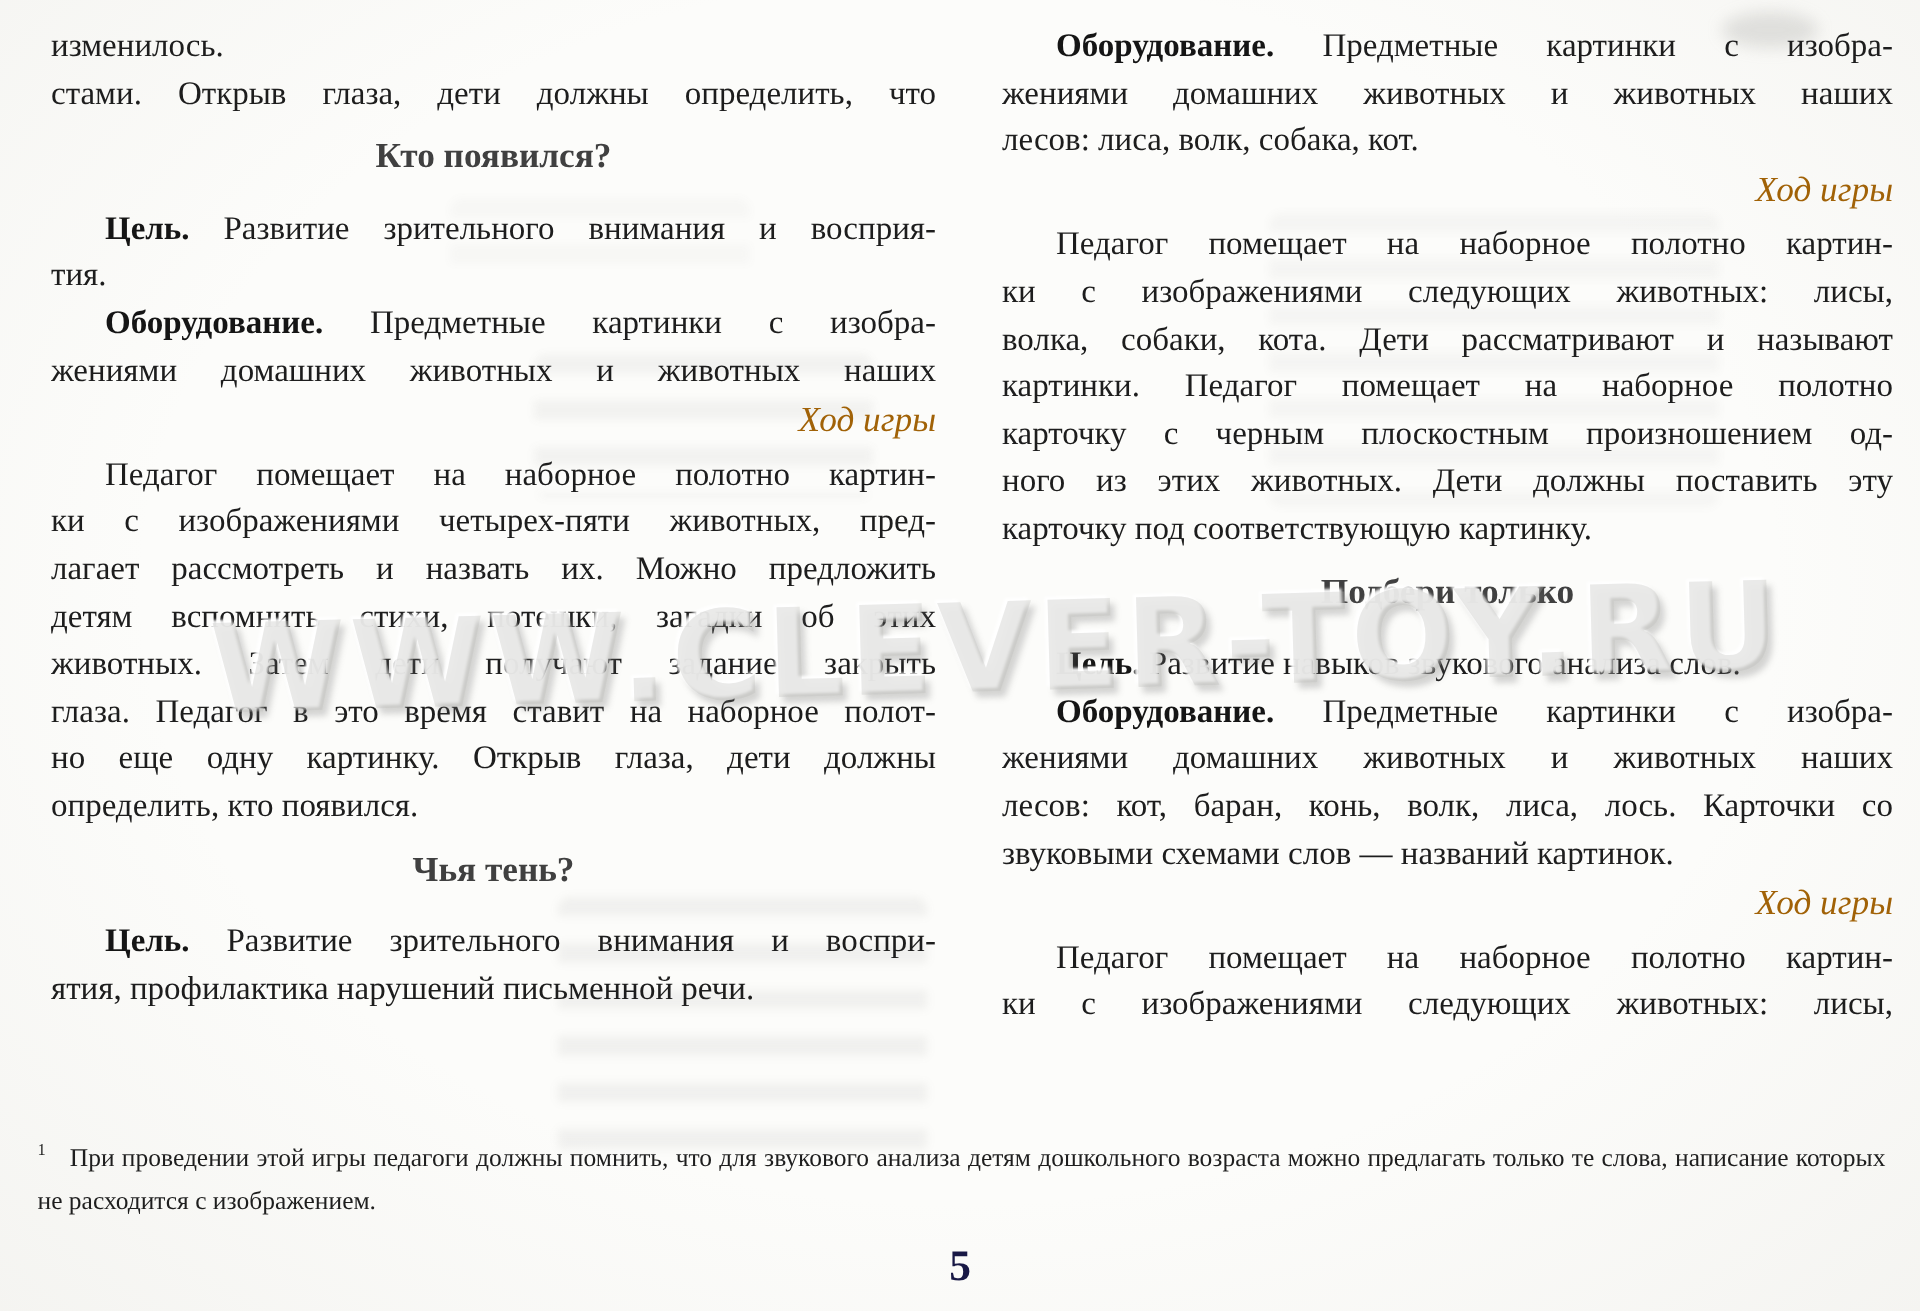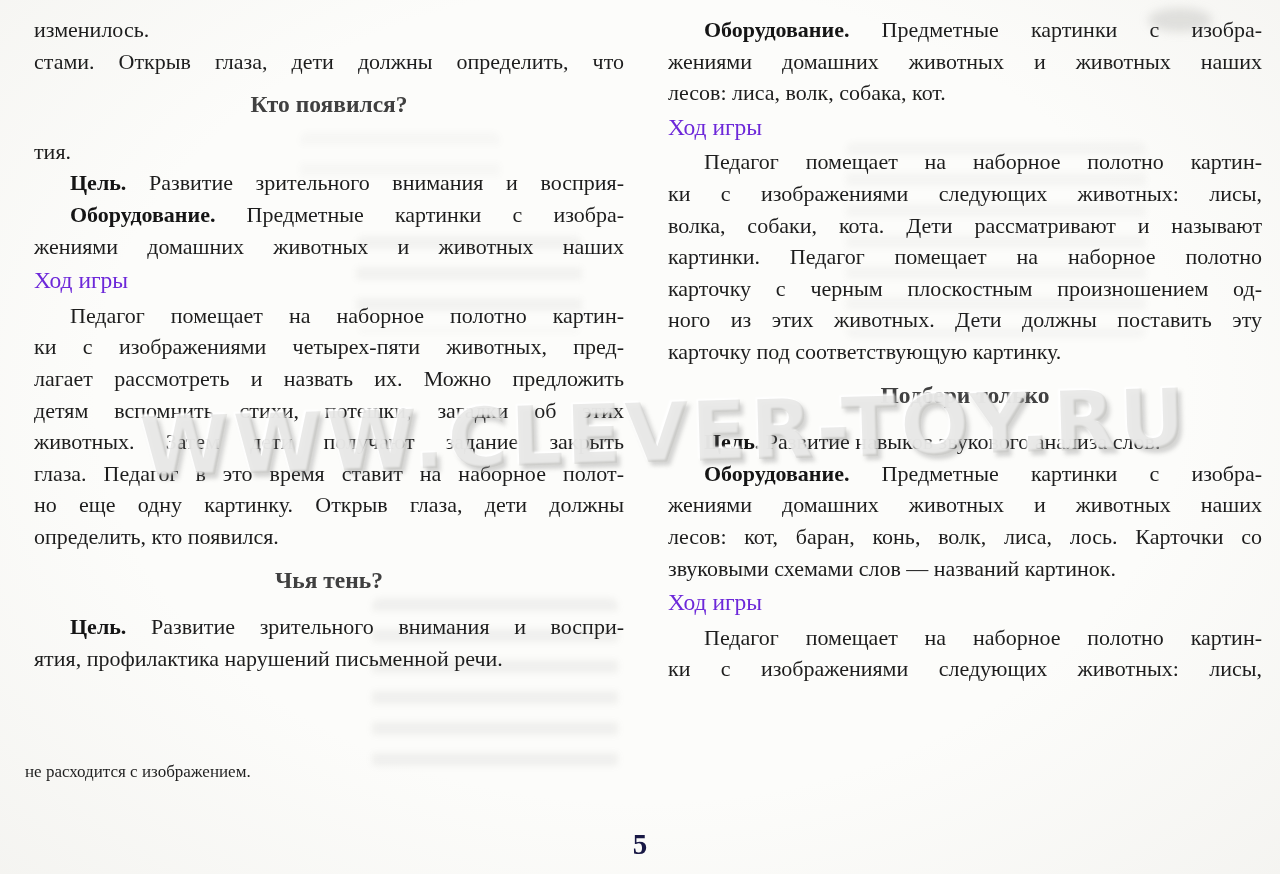--- a/index.html
+++ b/index.html
@@ -23,22 +23,22 @@
     white-space:nowrap;overflow:hidden;
   }
   .line.last{text-align-last:left;}
   .para.indent .line.first{text-indent:36px;}
   .line b{font-weight:bold;color:#151515;}
   .h-bold{
     text-align:center;font-weight:bold;font-size:23.5px;line-height:31.6px;
     margin:12px 0 15px;color:#404040;
   }
   .h-italic{
-    text-align:left;font-size:23.5px;line-height:31.6px;
-    margin:3px 0 3px;color:#6d28d9;
+    text-align:right;font-style:italic;font-size:23.5px;line-height:31.6px;
+    margin:3px 0 3px;color:#a16207;
   }
   
   .watermark{
     position:absolute;left:140px;top:388px;width:1020px;z-index:5;
     text-align:center;
     font-family:"DejaVu Sans",sans-serif;font-weight:bold;
     font-size:82px;letter-spacing:3px;line-height:92px;
     color:rgba(186,186,182,0.30);
     text-shadow:-2px -2px 2px rgba(255,255,255,0.95), 3px 4px 4px rgba(115,115,115,0.30);
     transform:rotate(-1.6deg);
@@ -87,22 +87,22 @@
 
 <div class="watermark">WWW.CLEVER-TOY.RU</div>
 
 <div class="col" id="col-left">
     <div class="para">
       <div class="line last">изменилось.</div>
       <div class="line first">стами. Открыв глаза, дети должны определить, что</div>
     </div>
     <div class="h-bold">Кто появился?</div>
     <div class="para indent">
+      <div class="line first"><b>Цель.</b> Развитие зрительного внимания и восприя-</div>
       <div class="line last">тия.</div>
-      <div class="line first"><b>Цель.</b> Развитие зрительного внимания и восприя-</div>
     </div>
     <div class="para indent">
       <div class="line first"><b>Оборудование.</b> Предметные картинки с изобра-</div>
       <div class="line">жениями домашних животных и животных наших</div>
     </div>
     <div class="h-italic">Ход игры</div>
     <div class="para indent">
       <div class="line first">Педагог помещает на наборное полотно картин-</div>
       <div class="line">ки с изображениями четырех-пяти животных, пред-</div>
       <div class="line">лагает рассмотреть и назвать их. Можно предложить</div>
@@ -145,16 +145,17 @@
       <div class="line last">звуковыми схемами слов — названий картинок.</div>
     </div>
     <div class="h-italic">Ход игры</div>
     <div class="para indent">
       <div class="line first">Педагог помещает на наборное полотно картин-</div>
       <div class="line">ки с изображениями следующих животных: лисы,</div>
     </div>
   </div>
 
 <div class="footnote">
+  <div class="fn-line"><sup class="fn-marker">1</sup><span>При проведении этой игры педагоги должны помнить, что для звукового анализа детям дошкольного возраста можно предлагать только те слова, написание которых</span></div>
   <div class="fn-line last">не расходится с изображением.</div>
 </div>
 
 <div class="page-number">5</div>
 
 </body></html>

